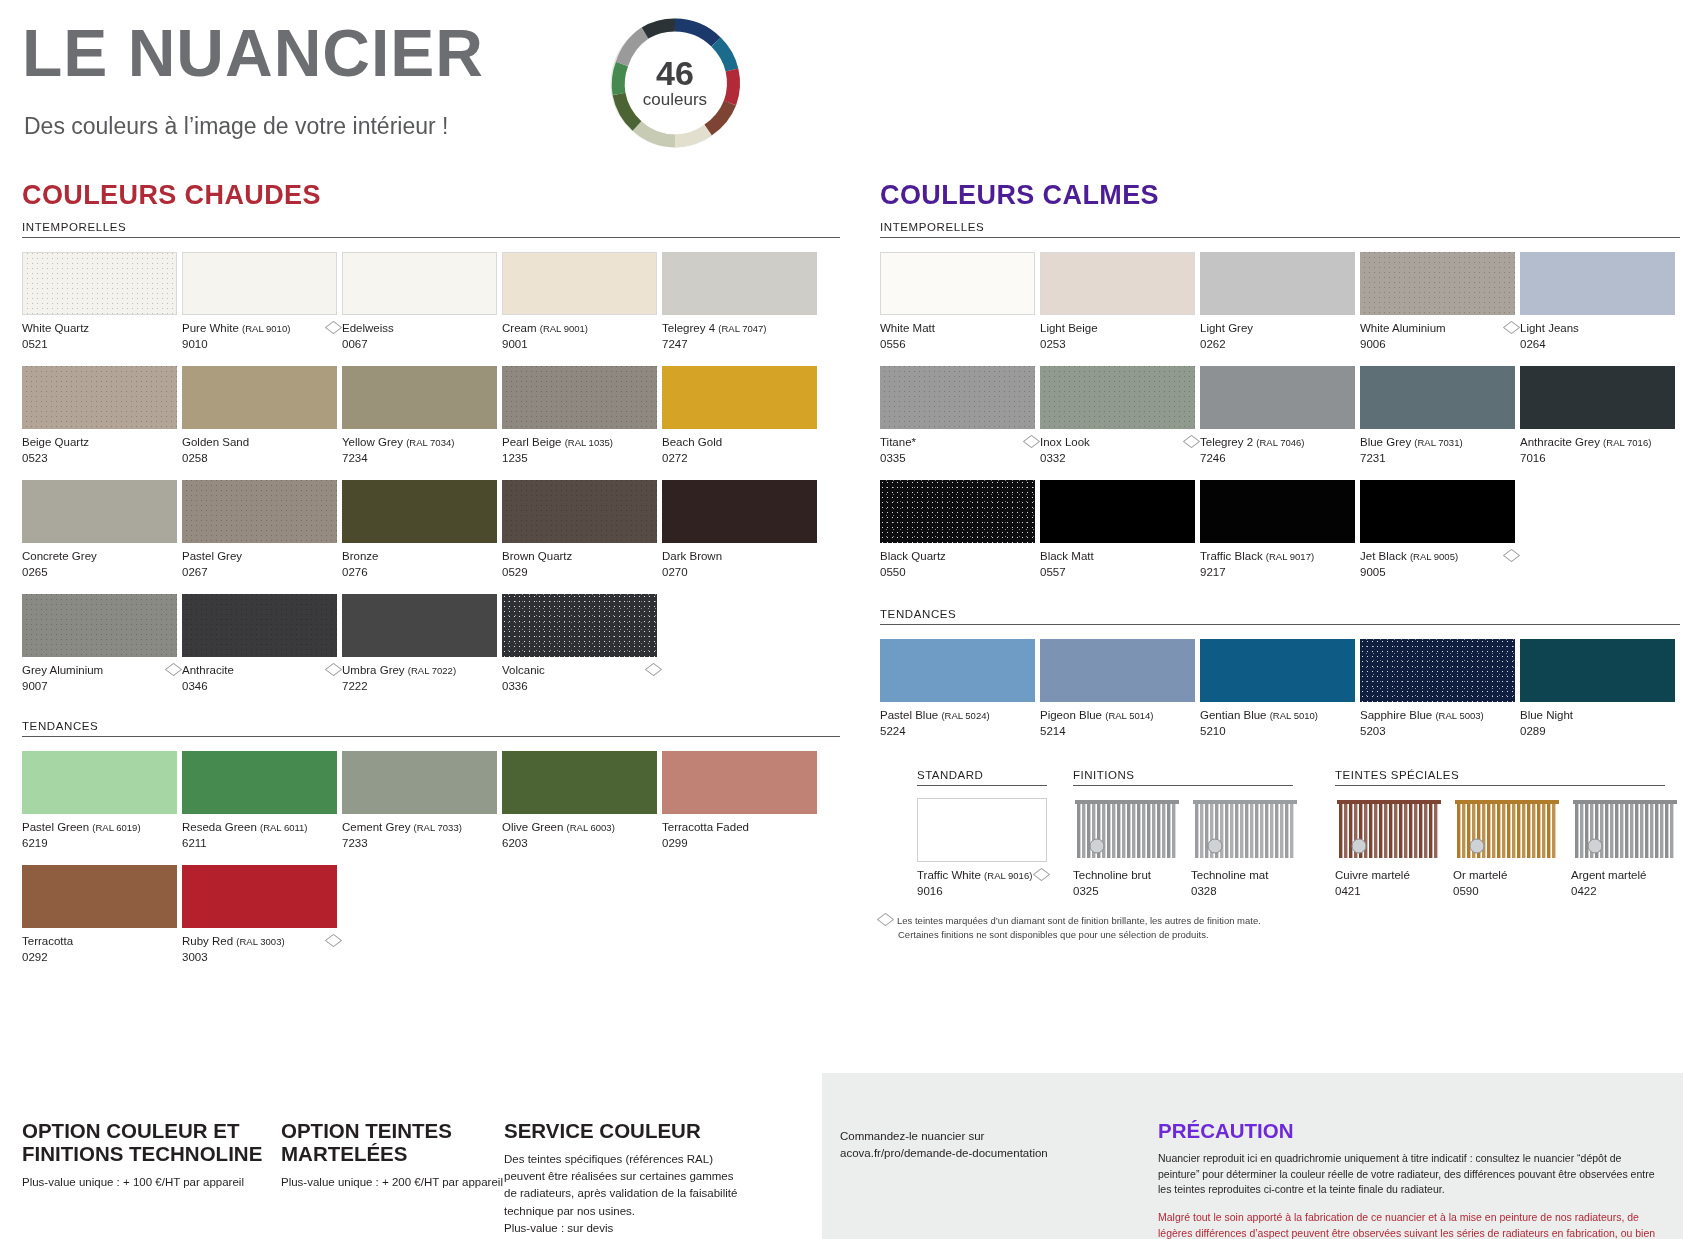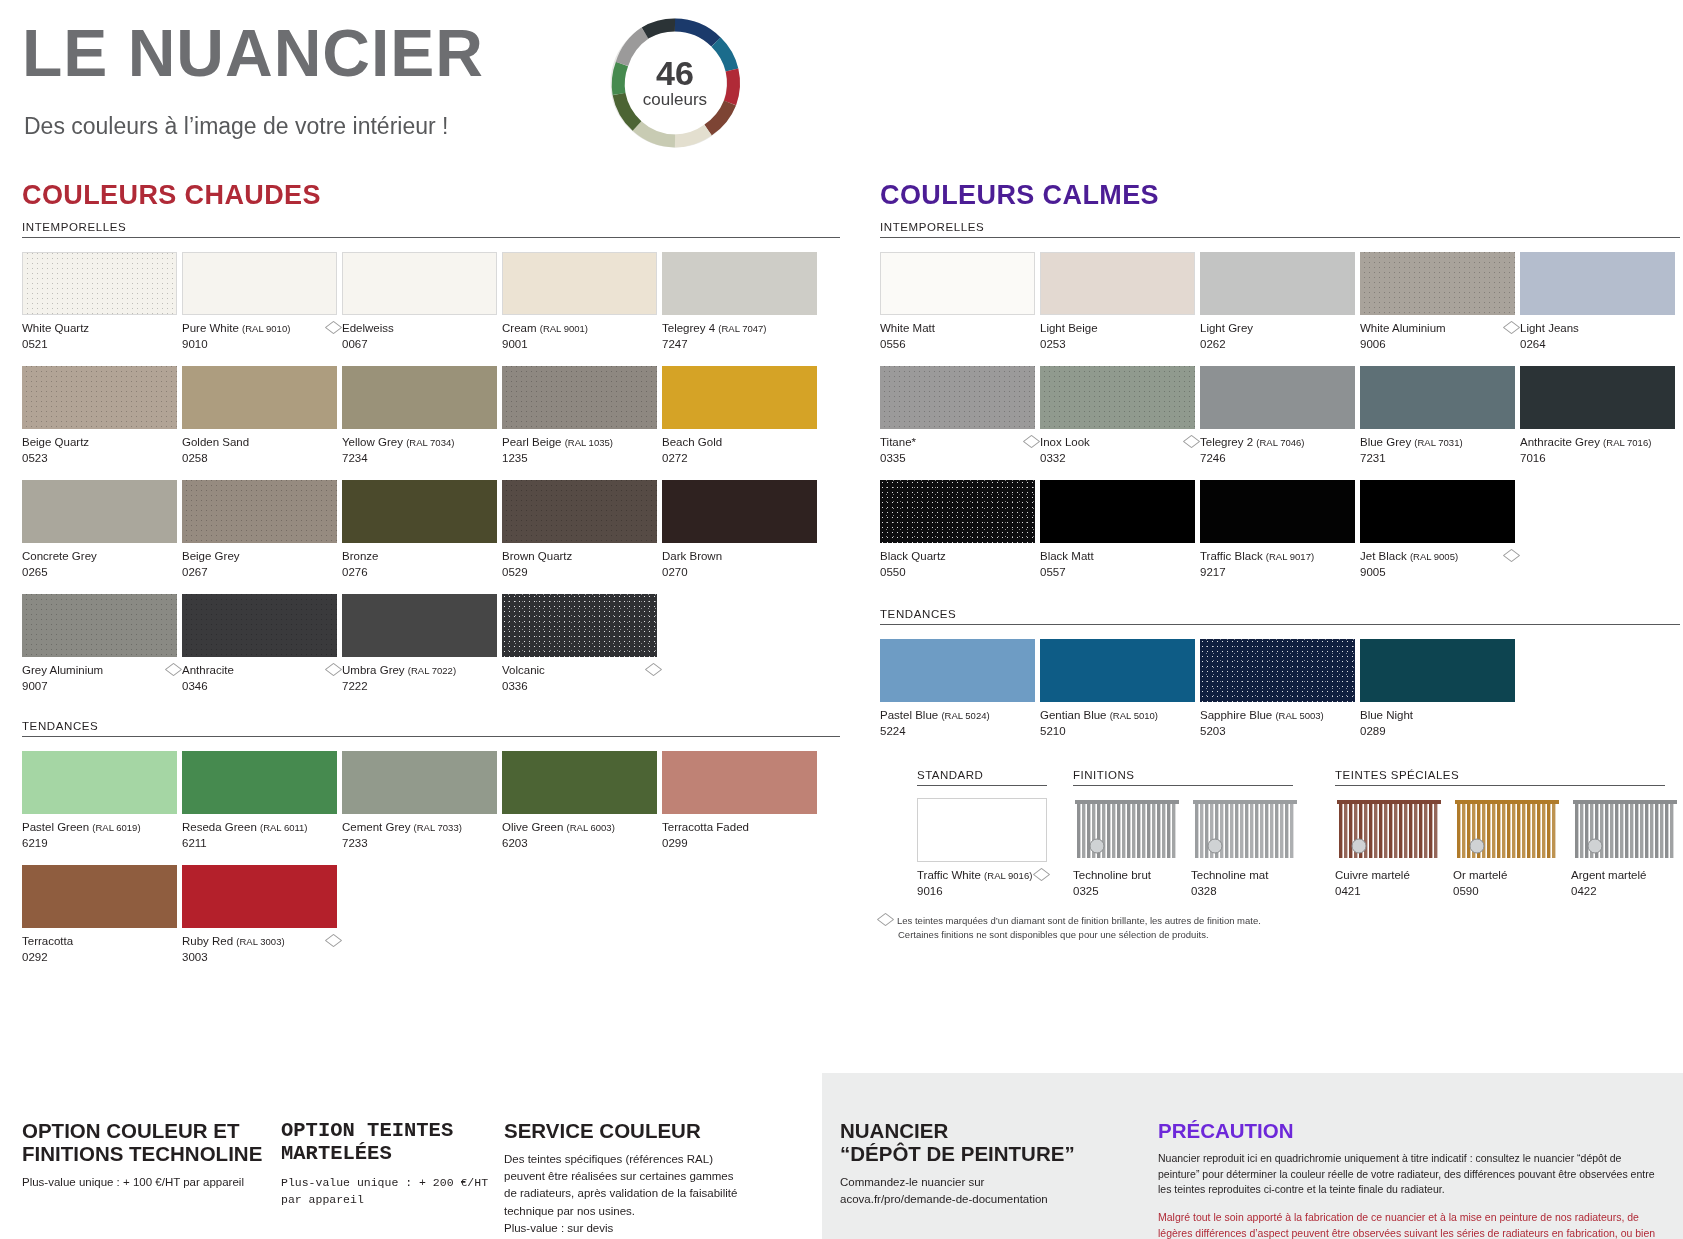--- a/index.html
+++ b/index.html
@@ -182,21 +182,21 @@
           <div class="cell">
             <div class="sw" style="background-color: rgb(213, 163, 38);"></div>
             <div class="cap"><span>Beach Gold</span><span class="code">0272</span></div>
           </div>
           <div class="cell">
             <div class="sw" style="background-color: rgb(170, 167, 156);"></div>
             <div class="cap"><span>Concrete Grey</span><span class="code">0265</span></div>
           </div>
           <div class="cell">
             <div class="sw grain" style="background-color: rgb(150, 139, 128);"></div>
-            <div class="cap"><span>Beige Grey</span><span class="code">0267</span></div>
+            <div class="cap"><span>Pastel Grey</span><span class="code">0267</span></div>
           </div>
           <div class="cell">
             <div class="sw" style="background-color: rgb(75, 74, 44);"></div>
             <div class="cap"><span>Bronze</span><span class="code">0276</span></div>
           </div>
           <div class="cell">
             <div class="sw grain" style="background-color: rgb(86, 75, 69);"></div>
             <div class="cap"><span>Brown Quartz</span><span class="code">0529</span></div>
           </div>
           <div class="cell">
@@ -319,20 +319,24 @@
             <div class="cap"><span>Jet Black</span> <span class="ral">(RAL 9005)</span><span class="dia"></span><span class="code">9005</span></div>
           </div>
         </div>
 
       <div class="grp-label" style="margin-top:28px;">TENDANCES</div>
       <div class="grp-rule"></div>
       <div class="grid" id="calm-trends">
           <div class="cell">
             <div class="sw" style="background-color: rgb(110, 156, 196);"></div>
             <div class="cap"><span>Pastel Blue</span> <span class="ral">(RAL 5024)</span><span class="code">5224</span></div>
+          </div>
+          <div class="cell">
+            <div class="sw" style="background-color: rgb(125, 147, 180);"></div>
+            <div class="cap"><span>Pigeon Blue</span> <span class="ral">(RAL 5014)</span><span class="code">5214</span></div>
           </div>
           <div class="cell">
             <div class="sw" style="background-color: rgb(14, 92, 134);"></div>
             <div class="cap"><span>Gentian Blue</span> <span class="ral">(RAL 5010)</span><span class="code">5210</span></div>
           </div>
           <div class="cell">
             <div class="sw grain-strong" style="background-color: rgb(16, 31, 63);"></div>
             <div class="cap"><span>Sapphire Blue</span> <span class="ral">(RAL 5003)</span><span class="code">5203</span></div>
           </div>
           <div class="cell">
@@ -516,33 +520,31 @@
     </div>
   </div>
 
   <div class="footer-grey"></div>
   <div class="footer">
     <div class="f-col" style="left:22px; top:20px; width:245px;">
       <div class="f-title" style="white-space:pre-line;">OPTION COULEUR ET
 FINITIONS TECHNOLINE</div>
       <div class="f-sub">Plus-value unique : + 100 €/HT par appareil</div>
     </div>
-    <div class="f-col" style="left:281px; top:20px; width:225px;font-family:Liberation Mono, monospace;">
+    <div class="f-col" style="left:281px; top:20px; width:225px;">
       <div class="f-title" style="white-space:pre-line;">OPTION TEINTES
 MARTELÉES</div>
       <div class="f-sub">Plus-value unique : + 200 €/HT par appareil</div>
     </div>
     <div class="f-col" style="left:504px; top:20px; width:240px;">
       <div class="f-title">SERVICE COULEUR</div>
       <div class="f-sub" style="white-space:pre-line;">Des teintes spécifiques (références RAL) peuvent être réalisées sur certaines gammes de radiateurs, après validation de la faisabilité technique par nos usines.
 Plus-value : sur devis</div>
     </div>
     <div class="f-col" style="left:840px; top:20px; width:270px;">
-      <div class="f-title" style="white-space:pre-line;">NUANCIER
-“DÉPÔT DE PEINTURE”</div>
       <div class="f-sub" style="white-space:pre-line;">Commandez-le nuancier sur
 acova.fr/pro/demande-de-documentation</div>
 
     </div>
     <div class="f-col" style="left:1158px; top:20px; width:502px;">
       <div class="f-title red">PRÉCAUTION</div>
       <div class="f-sub small">Nuancier reproduit ici en quadrichromie uniquement à titre indicatif : consultez le nuancier “dépôt de peinture” pour déterminer la couleur réelle de votre radiateur, des différences pouvant être observées entre les teintes reproduites ci-contre et la teinte finale du radiateur.</div>
       <div class="f-sub small red" style="margin-top:12px;">Malgré tout le soin apporté à la fabrication de ce nuancier et à la mise en peinture de nos radiateurs, de légères différences d’aspect peuvent être observées suivant les séries de radiateurs en fabrication,  ou bien par rapport à d’autres supports de références couleurs (céramique, papier, métal...).</div>
     </div>
   </div>

